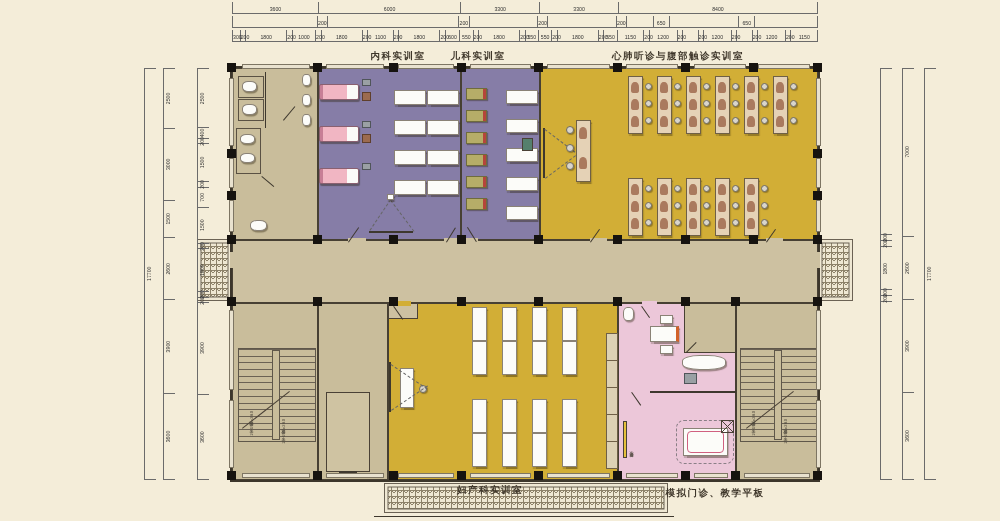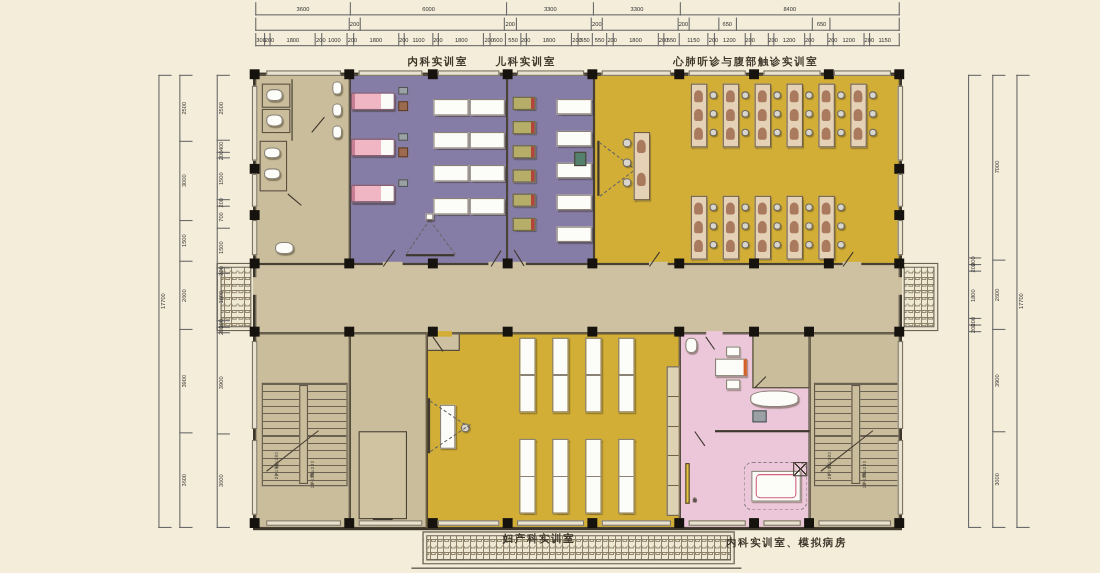--- a/index.html
+++ b/index.html
@@ -327,21 +327,21 @@
     <div class="abs win" style="top: 400px; height: 68px; left: 229px; width: 5px;"></div>
     <div class="abs win" style="top: 78px; height: 68px; left: 816px; width: 5px;"></div>
     <div class="abs win" style="top: 158px; height: 30px; left: 816px; width: 5px;"></div>
     <div class="abs win" style="top: 200px; height: 32px; left: 816px; width: 5px;"></div>
     <div class="abs win" style="top: 310px; height: 80px; left: 816px; width: 5px;"></div>
     <div class="abs win" style="top: 400px; height: 68px; left: 816px; width: 5px;"></div>
     <div class="abs rlabel" style="left: 348px; top: 50px; width: 100px;">内科实训室</div>
     <div class="abs rlabel" style="left: 436px; top: 50px; width: 84px;">儿科实训室</div>
     <div class="abs rlabel" style="left: 608px; top: 50px; width: 140px;">心肺听诊与腹部触诊实训室</div>
     <div class="abs rlabel" style="left: 438px; top: 484px; width: 104px;">妇产科实训室</div>
-    <div class="abs rlabel" style="left: 645px; top: 487px; width: 140px;">内科实训室、模拟病房</div>
+    <div class="abs rlabel" style="left: 645px; top: 487px; width: 140px;">模拟门诊、教学平板</div>
     <div class="abs vtext" style="left: 629px; top: 423px; height: 38px;">教学平板</div>
     <div class="abs vtext" style="left: 249px; top: 356px; height: 80px;">下28步宽150x280</div>
     <div class="abs vtext" style="left: 281px; top: 364px; height: 80px;">下28步宽150x280</div>
     <div class="abs vtext" style="left: 751px; top: 356px; height: 80px;">下28步宽150x280</div>
     <div class="abs vtext" style="left: 783px; top: 364px; height: 80px;">下28步宽150x280</div>
     <div class="abs dimh" style="left: 232px; top: 2px; width: 586px;">
       <div class="dseg" style="flex-grow: 3600;">
         <span class="dlab">3600</span>
       </div>
       <div class="dseg" style="flex-grow: 6000;">

